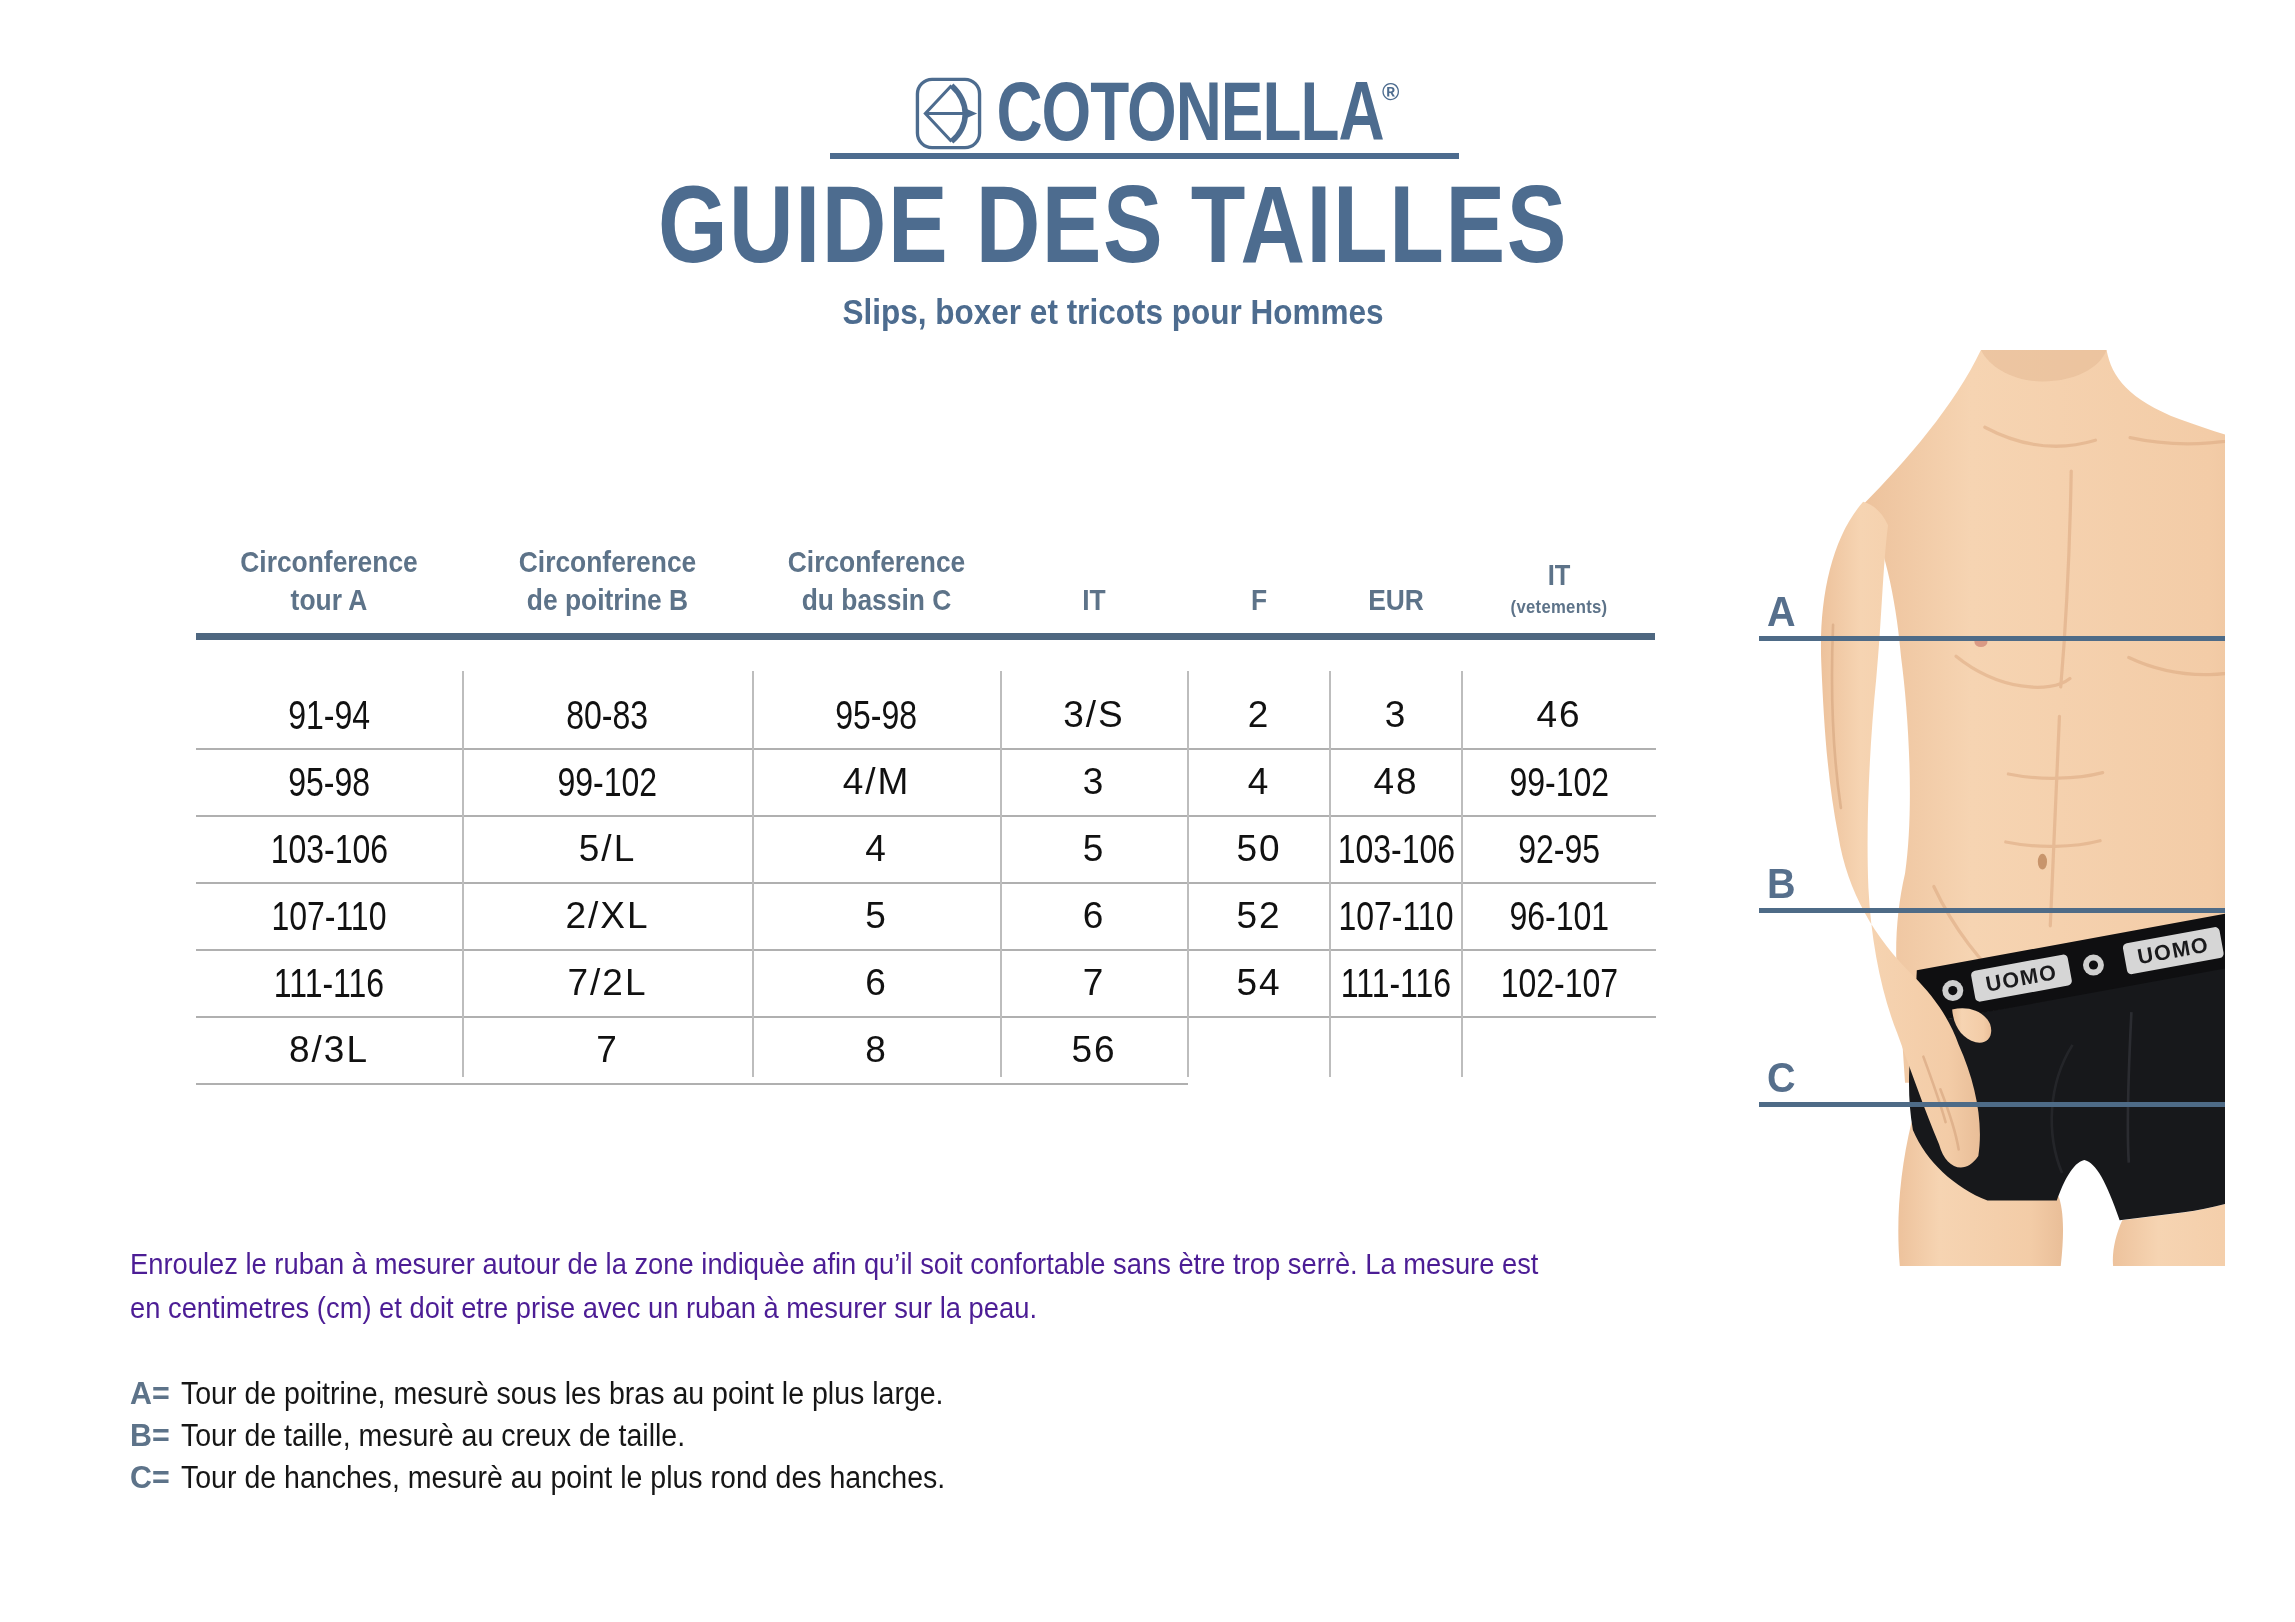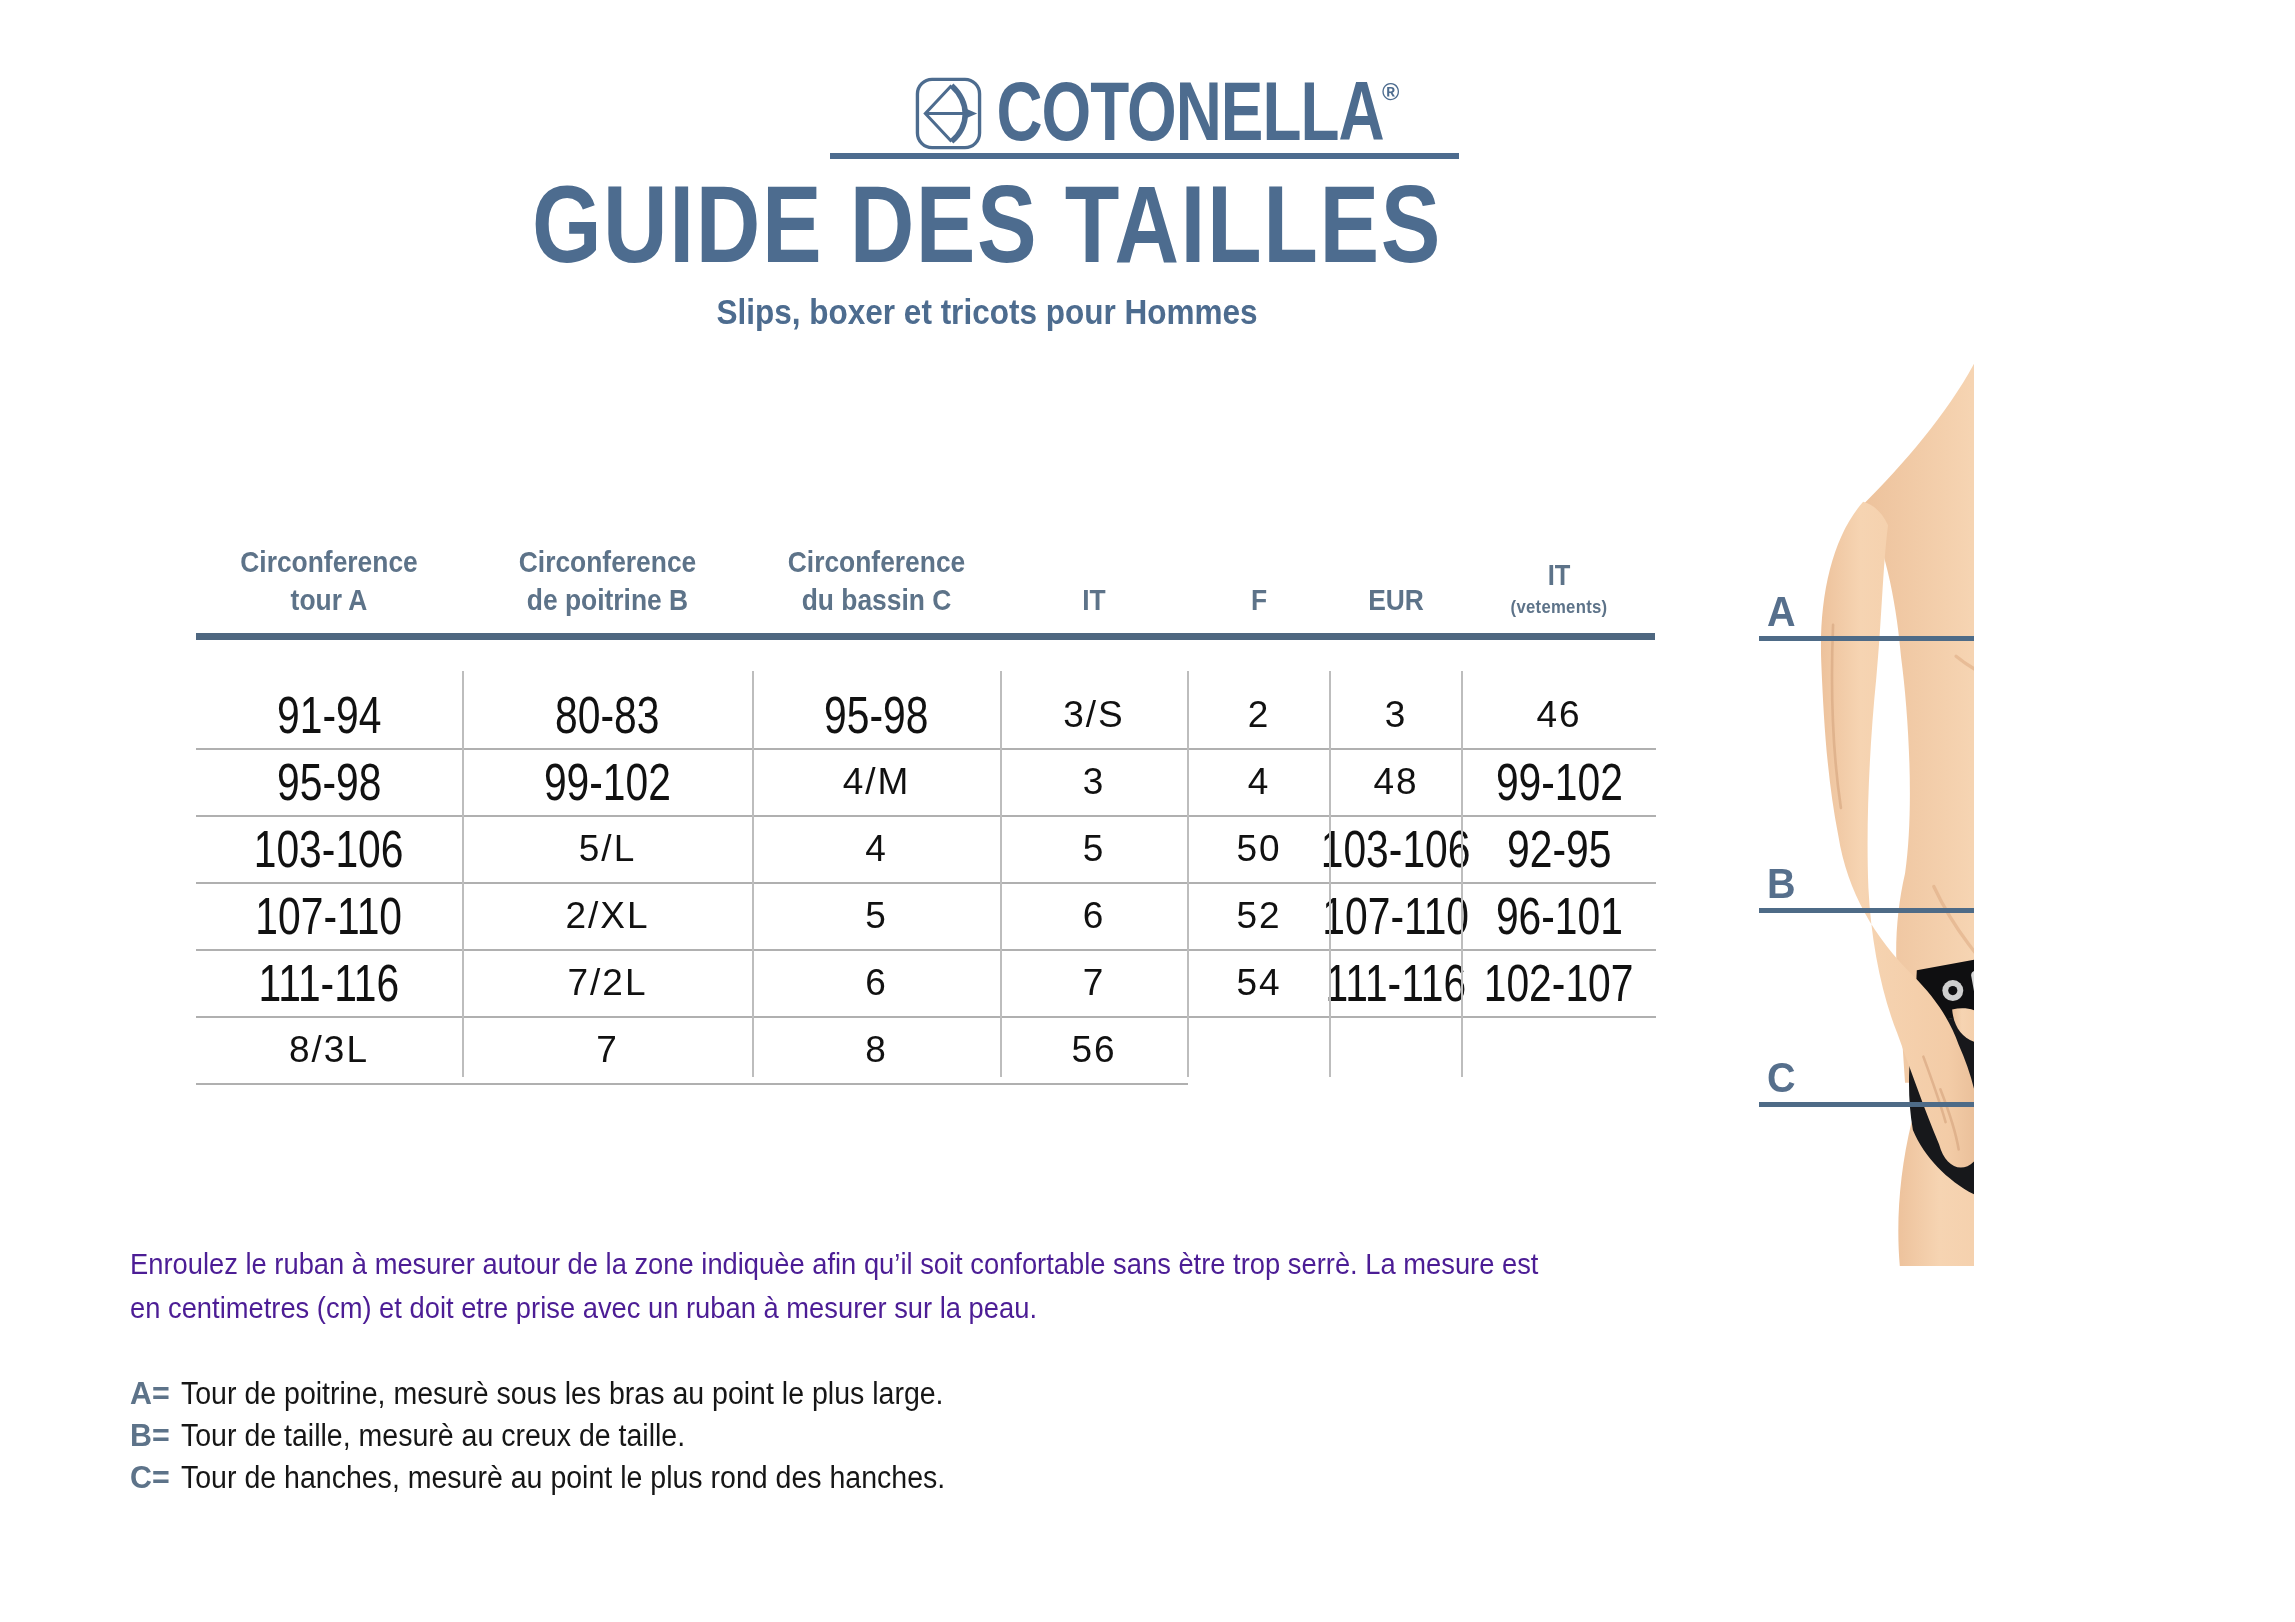--- a/index.html
+++ b/index.html
@@ -1,18 +1,18 @@
 <!DOCTYPE html>
 <html style="font-size:10.5px"><head>
 <meta charset="utf-8">
 <style>
   html,body{margin:0;padding:0;background:#ffffff;}
   .page{
     position:relative;
-    width:1974px;height:1623px;
+    width:2225px;height:1623px;
     background:#ffffff;
     overflow:hidden;
     font-family:"Liberation Sans", sans-serif;
     color:#141414;
   }
   
   .logo-icon{position:absolute;left:915px;top:76px;width:67px;height:75px;}
   .logo-text{
     position:absolute;left:1190px;top:69px;
     font-size:84px;font-weight:bold;line-height:1;
@@ -43,21 +43,21 @@
   .hdr-grid{height:90px;align-items:end;}
   .hdr-cell{text-align:center;color:#5d7389;font-weight:bold;padding-bottom:15px;}
   .hdr-top,.hdr-main{display:block;font-size:30px;line-height:1.28;transform:scaleX(0.88);transform-origin:center;white-space:nowrap;}
   .hdr-vet .hdr-top{font-size:29px;}
   .hdr-vet .hdr-main{font-size:19px;letter-spacing:0.3px;line-height:1.35;}
   .thick-rule{height:6.5px;background:#4e6780;}
   .body-grid{margin-top:43px;}
   .cell{
     height:65px;display:flex;align-items:center;justify-content:center;
     border-bottom:2.6px solid #b0b0b0;
-    font-size:51px;color:#111111;
+    font-size:40px;color:#111111;
   }
   .cell span{display:inline-block;white-space:nowrap;}
   .cell.cond span{transform:scaleX(0.8);}
   .cell.wide{font-size:37px;}
   .cell.wide span{letter-spacing:2px;}
   .vline{position:absolute;top:128px;width:2px;height:406px;background:#bdbdbd;}
   .v1{left:266px}.v2{left:556px}.v3{left:804px}.v4{left:991px}.v5{left:1133px}.v6{left:1265px}
   
   .notes{position:absolute;left:130px;top:1242px;font-size:29.4px;color:#4c1d95;}
   .notes div{line-height:44px;white-space:nowrap;transform:scaleX(0.93);transform-origin:left center;}

